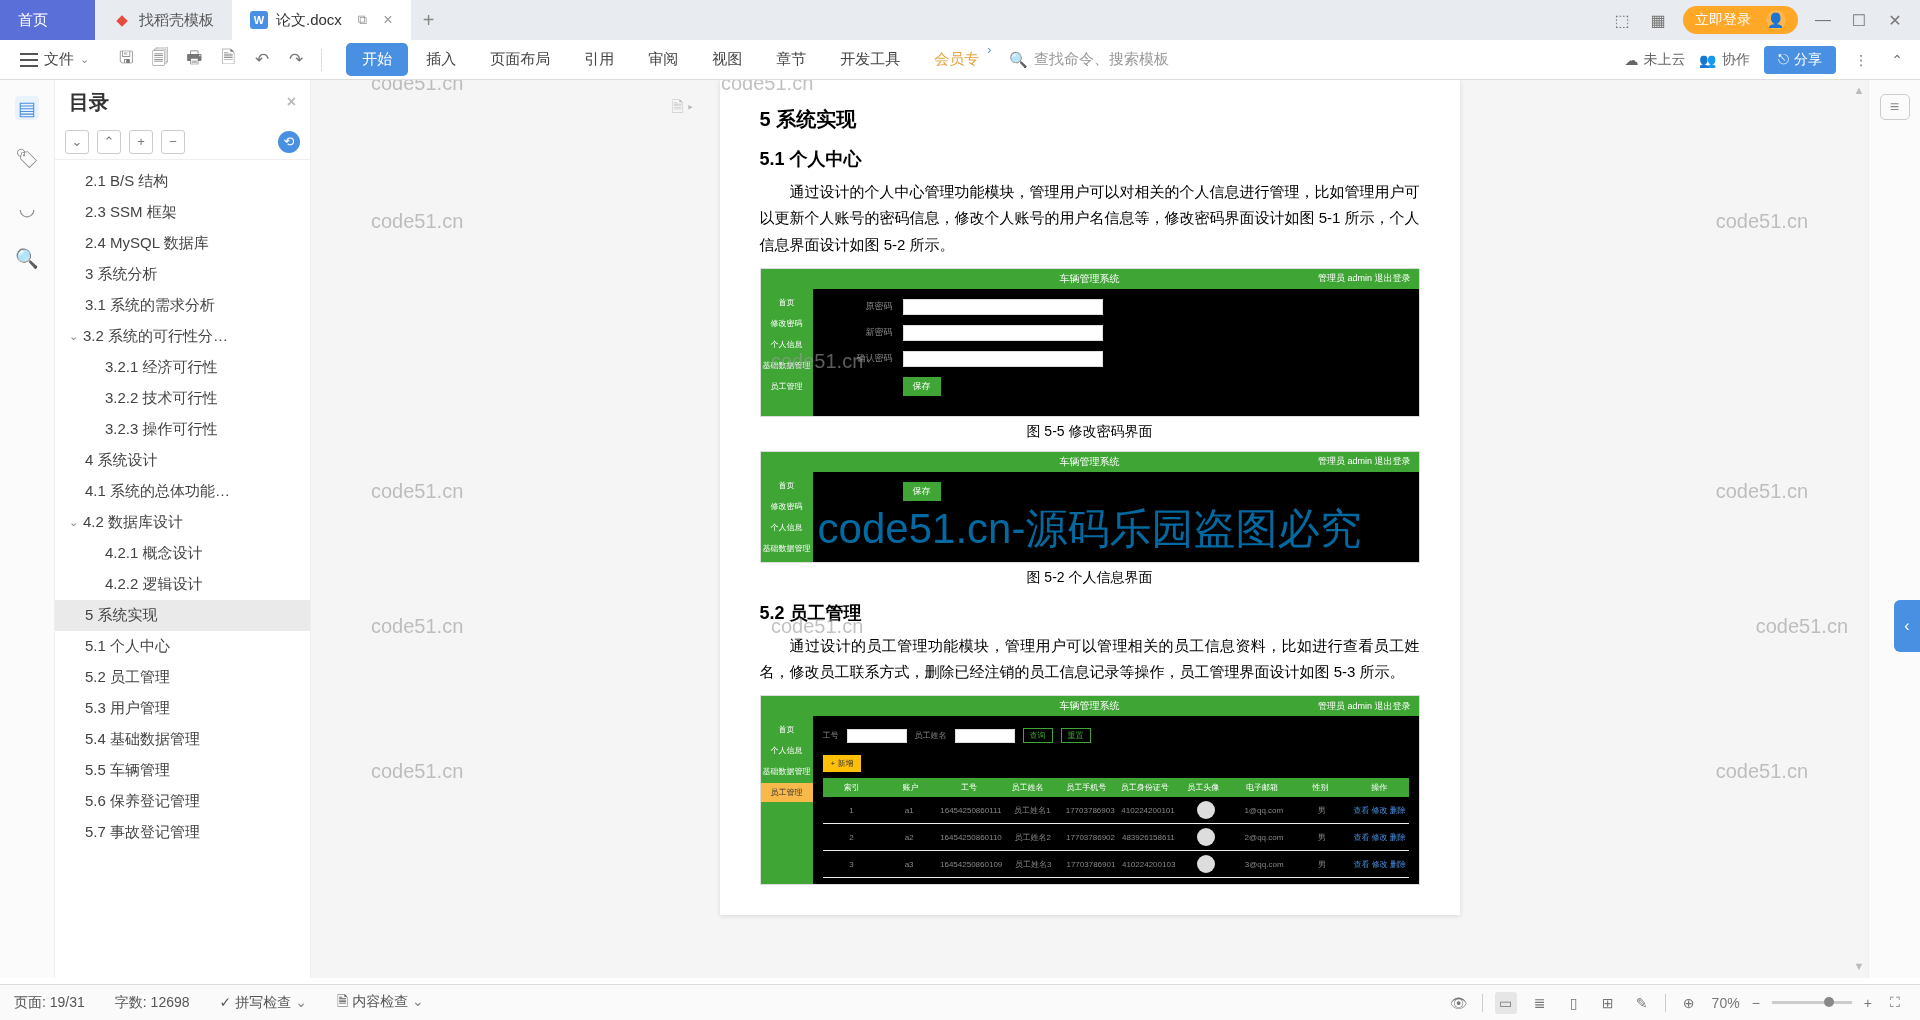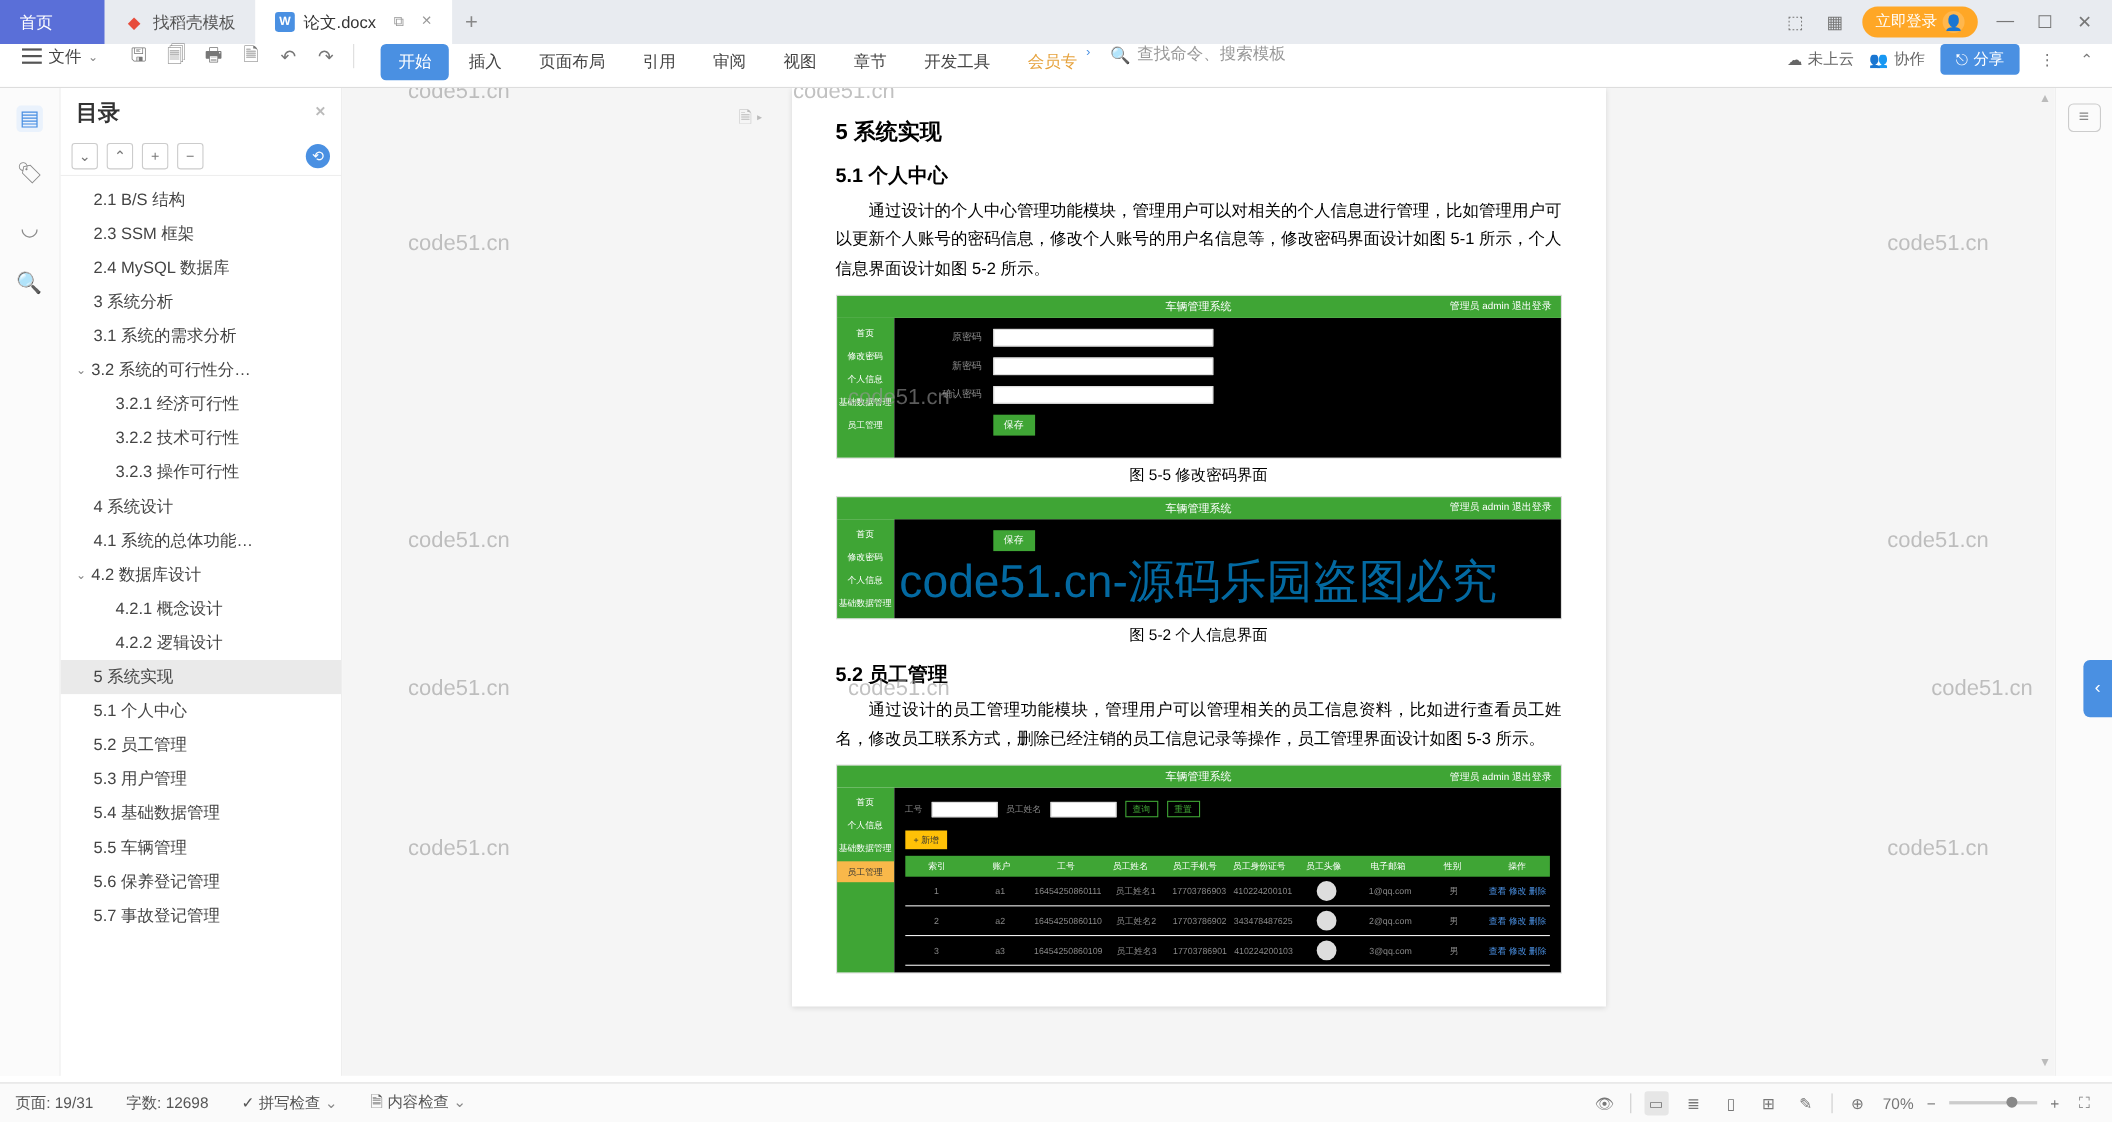--- a/index.html
+++ b/index.html
@@ -11,25 +11,25 @@
 .tab.home { background: #5a6fd8; color: #fff; min-width: 95px; }
 .tab.active { background: #fff; color: #333; }
 .tab-icon { width: 18px; height: 18px; display: inline-flex; align-items: center; justify-content: center; }
 .tab-icon.red { color: #e74c3c; }
 .tab-icon.blue { background: #4a90e2; color: #fff; border-radius: 3px; font-size: 11px; font-weight: bold; }
 .tab-close { margin-left: 8px; color: #999; font-size: 16px; }
 .tab-detach { margin-left: 8px; color: #999; font-size: 13px; }
 .tab-add { width: 36px; text-align: center; font-size: 20px; color: #888; }
 .tab-right { margin-left: auto; display: flex; align-items: center; gap: 14px; padding-right: 14px; }
 .icon-btn { width: 22px; height: 22px; color: #777; display: flex; align-items: center; justify-content: center; cursor: pointer; }
-.login-btn { background: #ffa726; color: #fff; border-radius: 14px; padding: 4px 12px; font-size: 14px; display: flex; align-items: center; gap: 5px; }
+.login-btn { background: #ffa726; color: #fff; border-radius: 14px; padding: 4px 12px; font-size: 14px; display: flex; align-items: center; gap: 15px; }
 .avatar-circle { width: 20px; height: 20px; background: #ffb74d; border-radius: 50%; display: flex; align-items: center; justify-content: center; color: #fff; }
 
 
-.ribbon { height: 40px; display: flex; align-items: flex-start; border-bottom: 1px solid #ddd; padding: 0 12px; gap: 4px; }
+.ribbon { height: 40px; display: flex; align-items: center; border-bottom: 1px solid #ddd; padding: 0 12px; gap: 4px; }
 .ribbon-left { display: flex; align-items: center; gap: 6px; }
 .ribbon-file { display: flex; align-items: center; gap: 6px; font-size: 15px; color: #444; padding: 0 8px; }
 .hamburger { width: 18px; height: 14px; display: flex; flex-direction: column; justify-content: space-between; }
 .hamburger span { height: 2px; background: #555; }
 .qat { display: flex; gap: 12px; margin-left: 12px; color: #666; }
 .qat .icon-btn { font-size: 17px; }
 .divider { width: 1px; height: 22px; background: #ddd; margin: 0 10px; }
 .ribbon-tabs { display: flex; gap: 2px; margin-left: 10px; }
 .ribbon-tab { padding: 7px 16px; font-size: 15px; color: #444; cursor: pointer; }
 .ribbon-tab.active { background: #4a90e2; color: #fff; border-radius: 5px; }
@@ -412,21 +412,21 @@
                       <div>1@qq.com</div>
                       <div>男</div>
                       <div class="mock-rowbtns">查看 修改 删除</div>
                     </div>
                     <div class="trow">
                       <div>2</div>
                       <div>a2</div>
                       <div>16454250860110</div>
                       <div>员工姓名2</div>
                       <div>17703786902</div>
-                      <div>343478487625</div>
+                      <div>483926158611</div>
                       <div>
                         <div class="timg"></div>
                       </div>
                       <div>2@qq.com</div>
                       <div>男</div>
                       <div class="mock-rowbtns">查看 修改 删除</div>
                     </div>
                     <div class="trow">
                       <div>3</div>
                       <div>a3</div>

